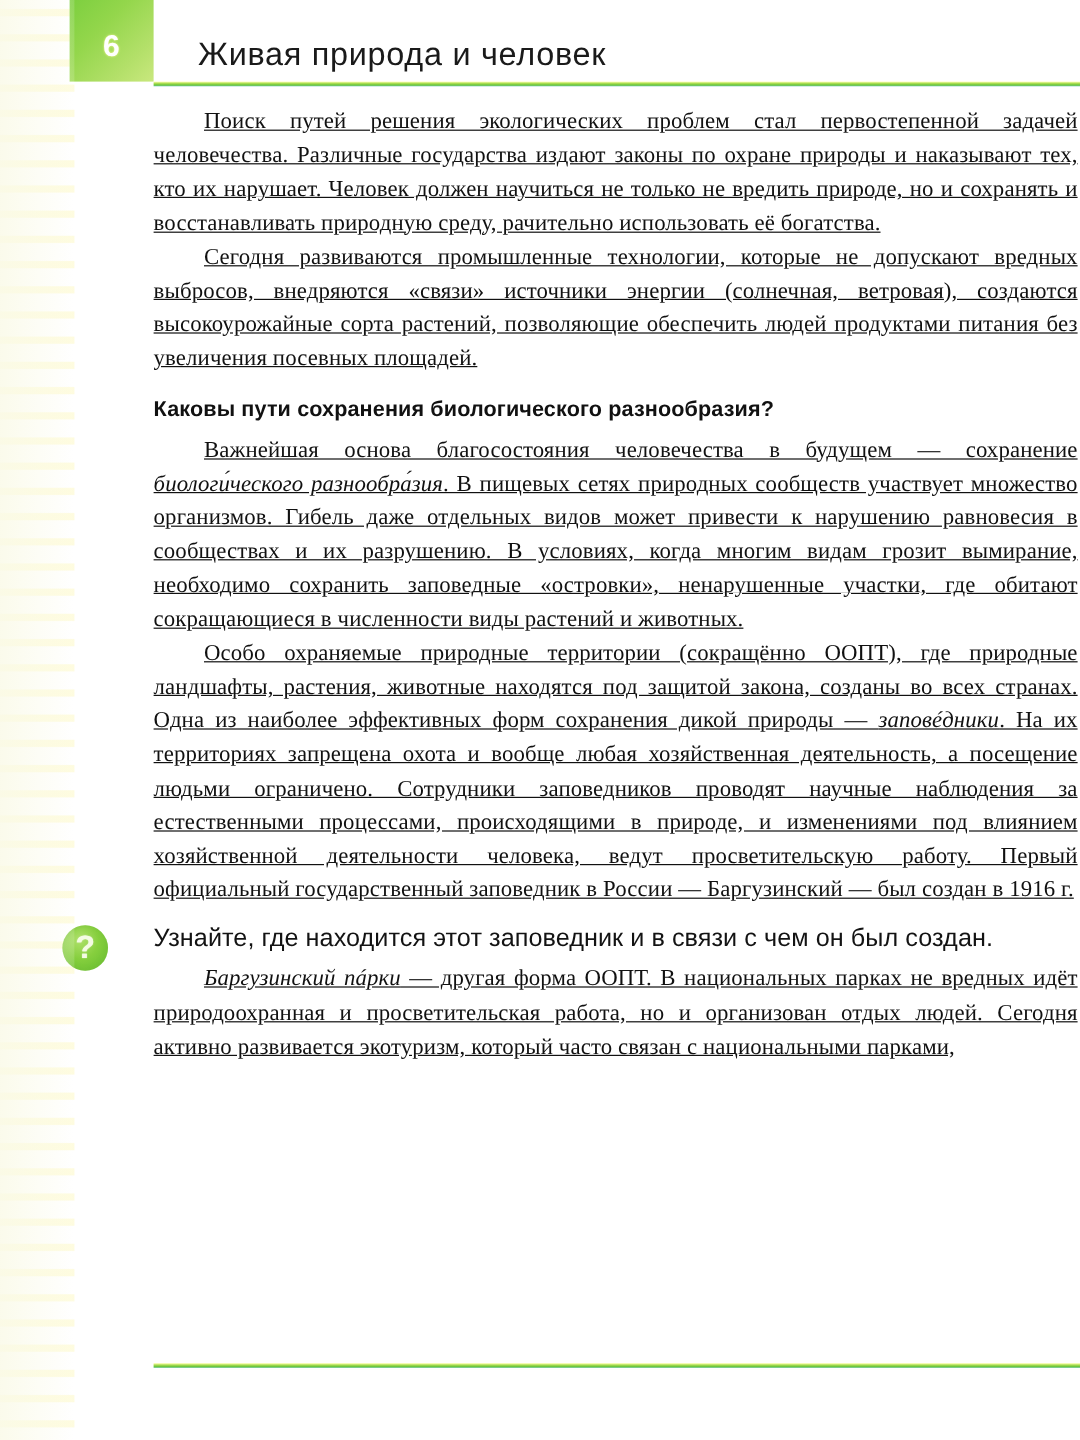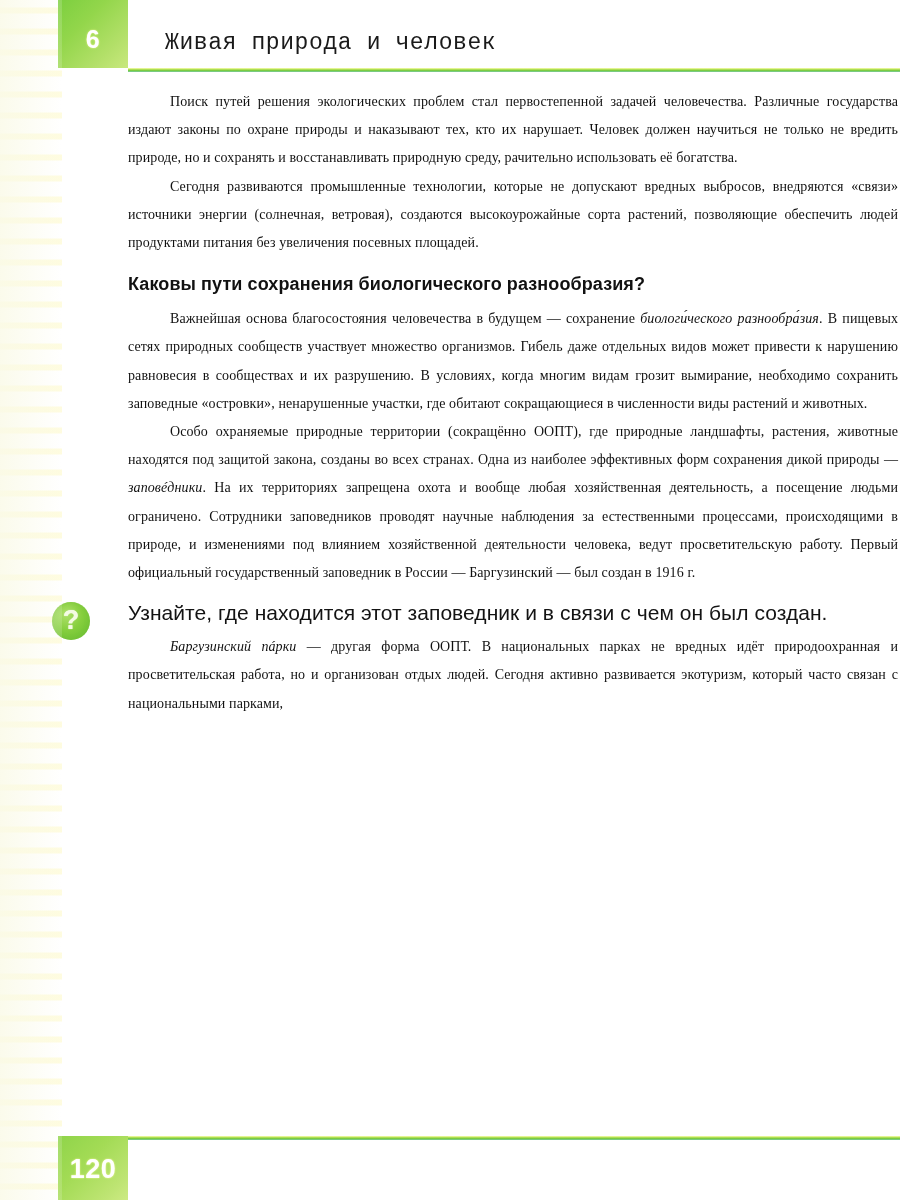--- a/index.html
+++ b/index.html
@@ -61,49 +61,50 @@
     font-weight: bold;
     font-size: 25px;
     color: #ffffff;
     text-shadow: 0 0 2px rgba(255,255,160,0.9);
     letter-spacing: 0.5px;
     margin-top: 10px;
   }
   .header-title {
     position: absolute;
     left: 165px; top: 30px;
-    font-family: Liberation Mono, monospace;
-    font-size: 23px;
+    font-family: Liberation Sans, sans-serif;
+    font-size: 27px;
     color: #1a1a1a;
     letter-spacing: 0.6px;
     white-space: nowrap;
   }
   .header-rule {
     position: absolute;
     left: 128px; top: 68px;
     width: 772px; height: 4px;
     background: linear-gradient(180deg, #ffffb0 0%, #a6dc4e 40%, #63c23b 75%, #8fd2c8 100%);
   }
 
   
   .content {
     position: absolute;
     left: 128px; top: 88px;
     width: 770px;
   }
   p.body {
     margin: 0 0 0 0;
     font-family: "Liberation Serif", serif;
-    font-size: 14px;
+    font-size: 19px;
     line-height: 28.2px;
     color: #111111;
     text-align: justify;
     text-indent: 42px;
     hyphens: manual;
     letter-spacing: 0.1px;
+    text-decoration: underline;
   }
   p.body em { font-style: italic; }
 
   h2.section-head {
     margin: 14px 0 8px 0;
     font-family: "Liberation Sans", sans-serif;
     font-weight: bold;
     font-size: 18px;
     line-height: 26px;
     color: #111111;
@@ -212,18 +213,15 @@
       <p class="task">Узнайте, где находится этот заповедник и в связи с чем он был создан.</p>
     </div>
 
 
     <p class="body"><em>Баргузинский пáрки</em><span> — другая форма ООПТ. В национальных парках не вредных идёт природоохранная и просветительская работа, но и организован отдых людей. Сегодня активно развивается экотуризм, который часто связан с национальными парками,</span></p>
 
   </div>
 
   <div class="footer">
     <div class="footer-rule"></div>
-    <div class="page-badge">
-      <span class="num">120</span>
-    </div>
   </div>
 
 </div>
 
 </body></html>

